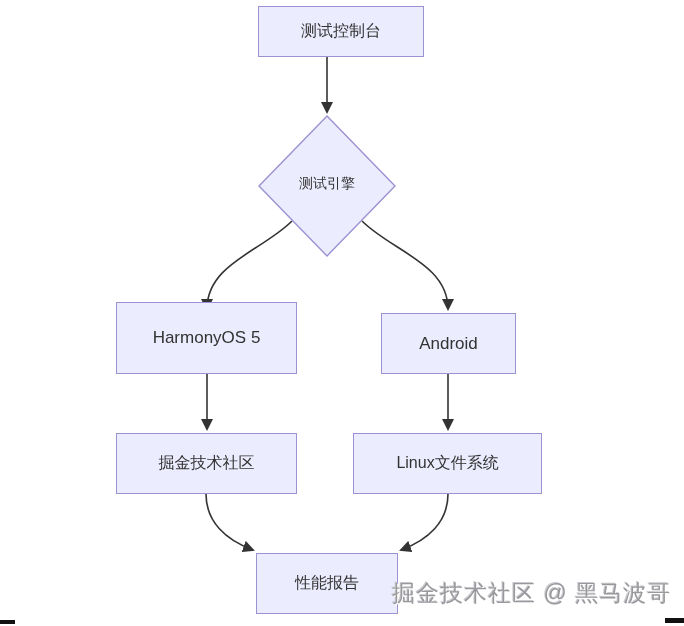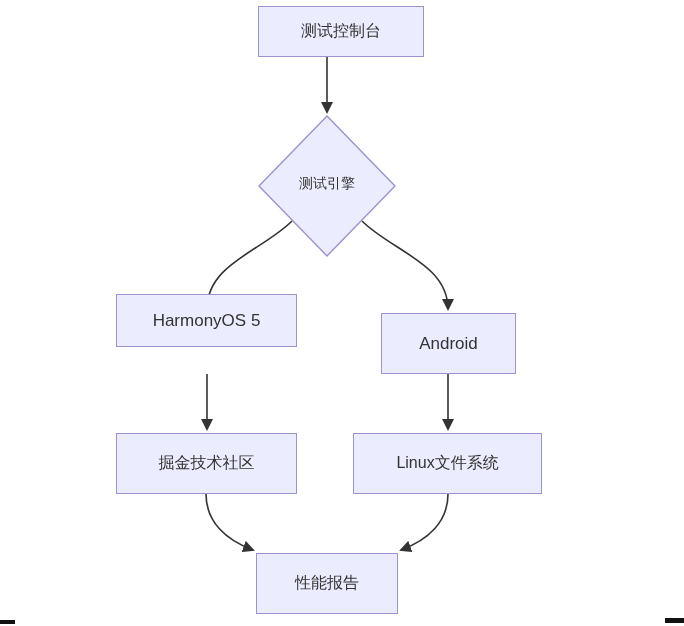--- a/index.html
+++ b/index.html
@@ -97,37 +97,38 @@
 
     <polygon class="diamond-shape" points="327,116 395,186 327,256 259,186"></polygon>
   </svg>
 
   <div class="node" style="left:258px; top:6px; width:166px; height:51px;">
     <span class="node-label">测试控制台</span>
   </div>
 
   <div class="diamond-label">测试引擎</div>
 
-  <div class="node" style="left:116px; top:294px; width:181px; height:53px;">
+  <div class="node" style="left:116px; top:302px; width:181px; height:72px;">
     <span class="node-label" style="font-size:17px;">HarmonyOS 5</span>
   </div>
 
   <div class="node" style="left:381px; top:313px; width:135px; height:61px;">
     <span class="node-label" style="font-size:17px;">Android</span>
   </div>
 
   <div class="node" style="left:116px; top:433px; width:181px; height:61px;">
     <span class="node-label">掘金技术社区</span>
   </div>
 
   <div class="node" style="left:353px; top:433px; width:189px; height:61px;">
     <span class="node-label">Linux文件系统</span>
   </div>
 
   <div class="node" style="left:256px; top:553px; width:142px; height:61px;justify-content:center;">
     <span class="node-label">性能报告</span>
   </div>
 
+  <div class="watermark">掘金技术社区 @ 黑马波哥</div>
 
   <div class="crop-mark bl"></div>
   <div class="crop-mark br"></div>
 
 </div>
 
 </body></html>

